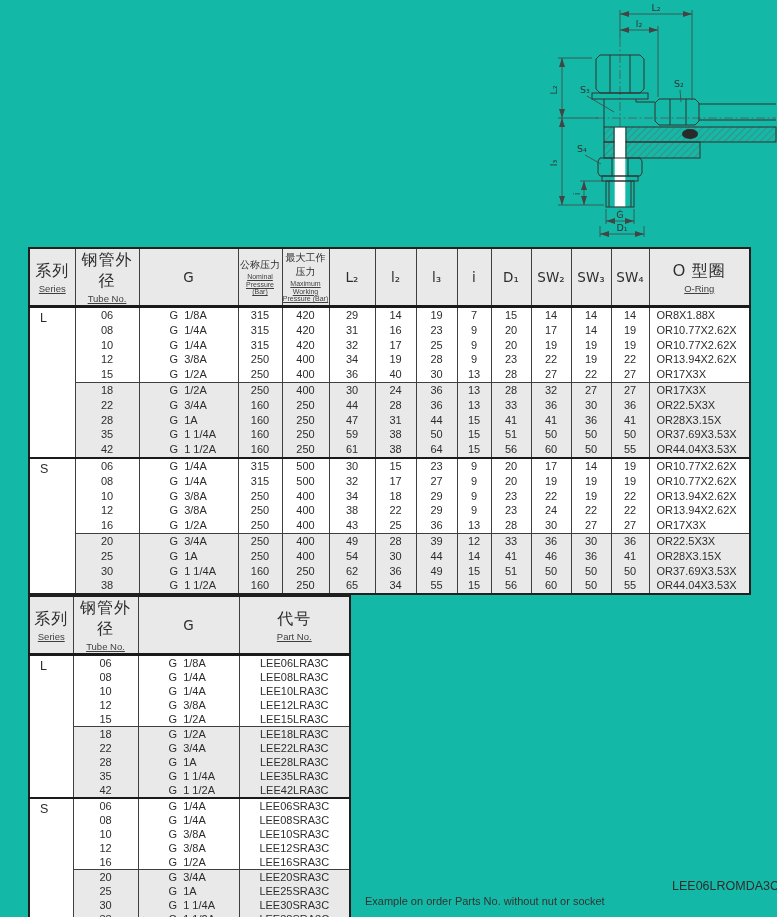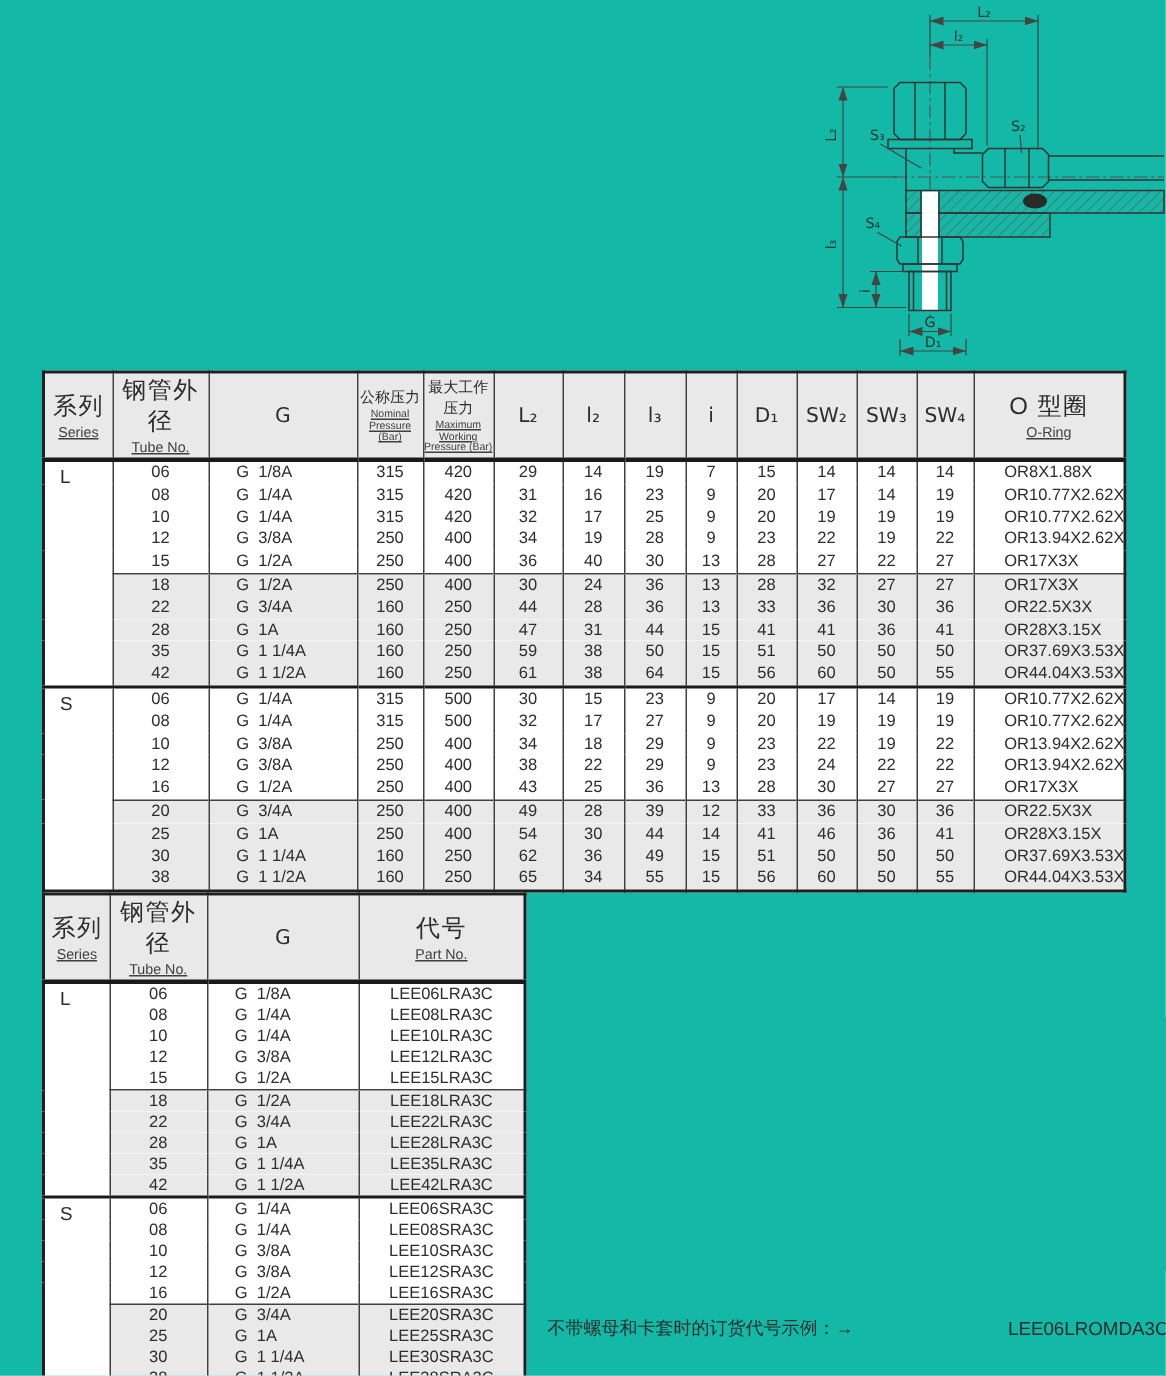--- a/index.html
+++ b/index.html
@@ -41,22 +41,22 @@
   #table2 td { height:14px;   line-height:14px; }
 
   tr.shaded td      { background:#e9e9e9; }
   tr.group-start td { border-top:1.2px solid #3f3f3f; }
   tr.series-start td{ border-top:2.5px solid #1a1a1a; }
 
   td.series-cell {
     background:#fff; text-align:left; vertical-align:top;
     padding:3px 0 0 10px; font-size:12.5px;
   }
-  td.cell-g    { text-align:left; padding-left:18px; white-space:pre; }
-  td.cell-left { text-align:left; padding-left:20px; }
+  td.cell-g    { text-align:left; padding-left:30px; white-space:pre; }
+  td.cell-left { text-align:left; padding-left:7px; }
 
   
   .footer-zh   { position:absolute; left:365px; top:877px; font-size:12px; color:#2d2d2d; }
   .footer-en   { position:absolute; left:365px; top:895px; font-size:11px; color:#333; }
   .footer-code { position:absolute; left:672px; top:879px; font-size:12.5px; color:#2d2d2d; }
 </style>
 </head>
 <body>
 
 <div class="page">
@@ -637,16 +637,16 @@
           <td>LEE30SRA3C</td>
         </tr>
         <tr class="shaded">
           <td>38</td>
           <td class="cell-g">G  1 1/2A</td>
           <td>LEE38SRA3C</td>
         </tr>
       </tbody>
     </table>
 
-  <div class="footer-zh">不带螺母和卡套时的订货代号示例：→</div>
+  <div class="footer-en">Example on order Parts No. without nut or socket</div>
   <div class="footer-code">LEE06LROMDA3C</div>
 
 </div>
 
 </body></html>

